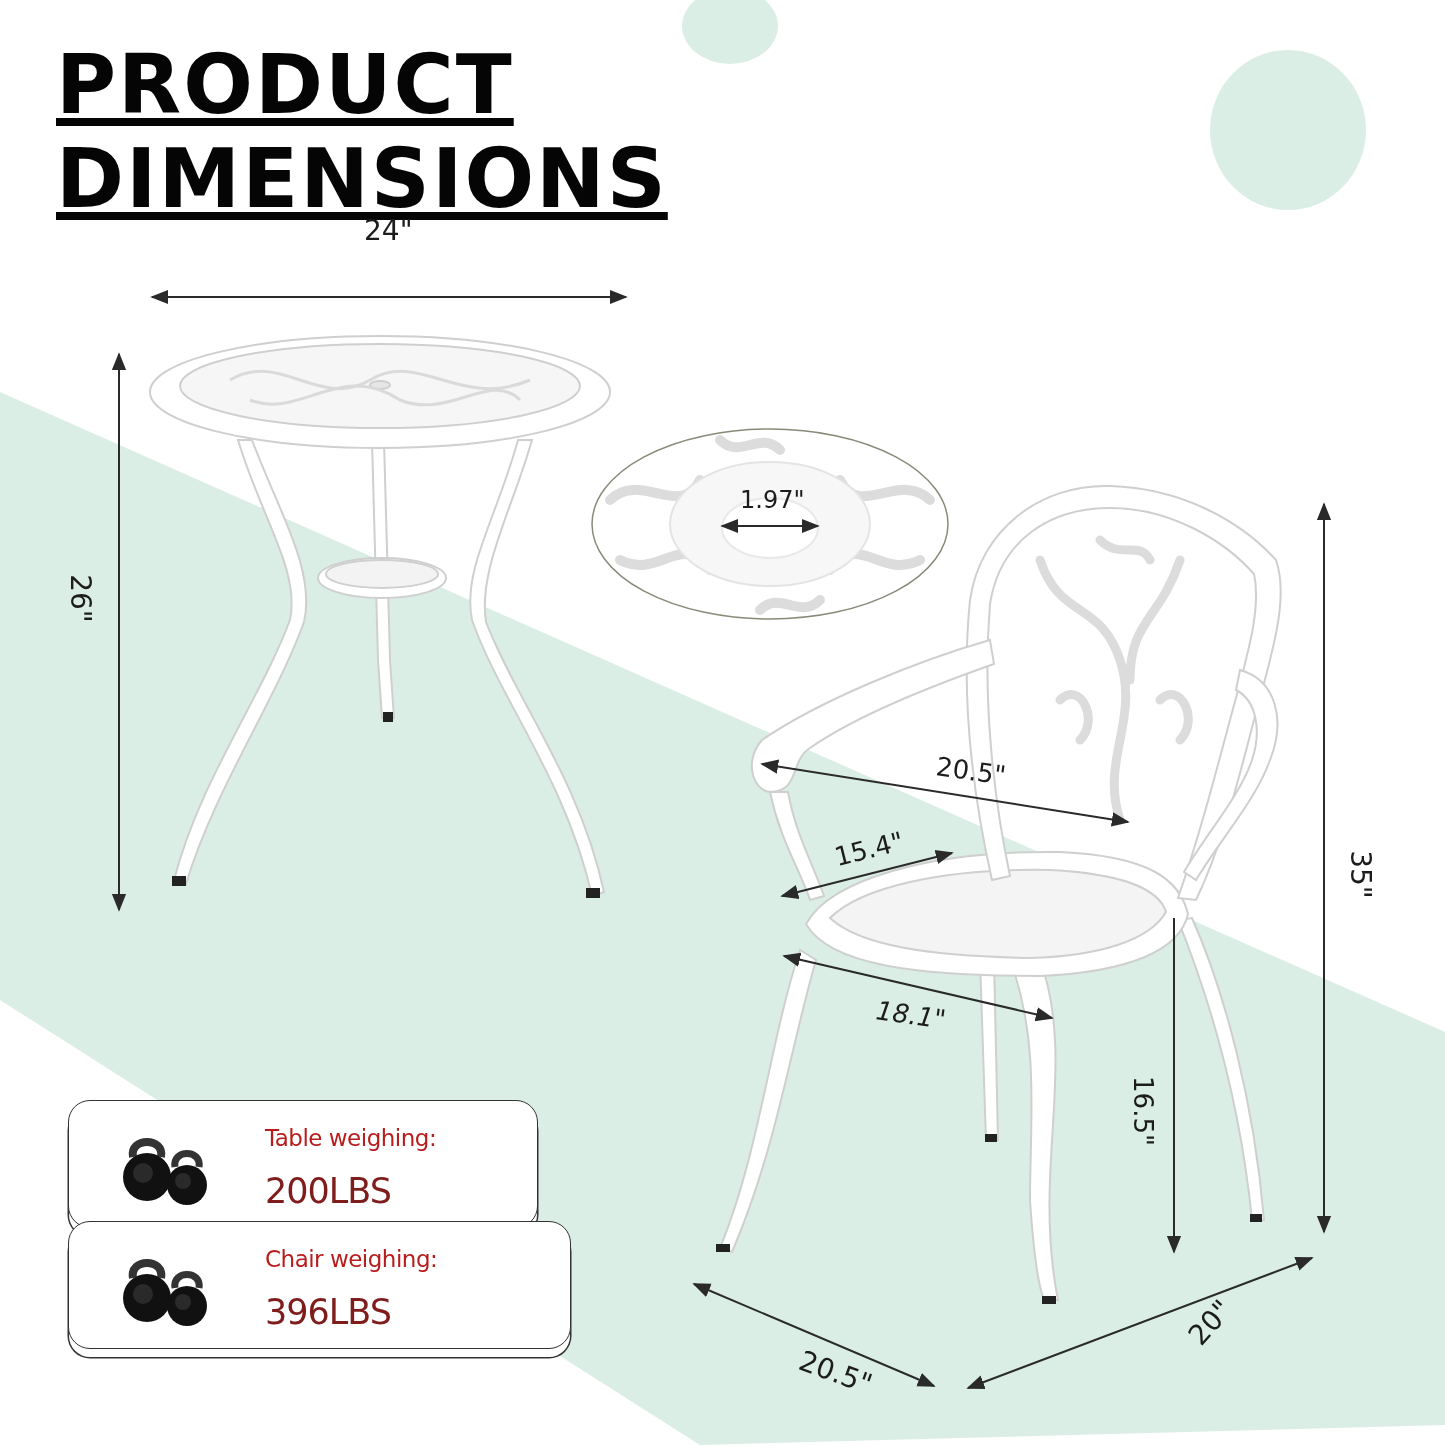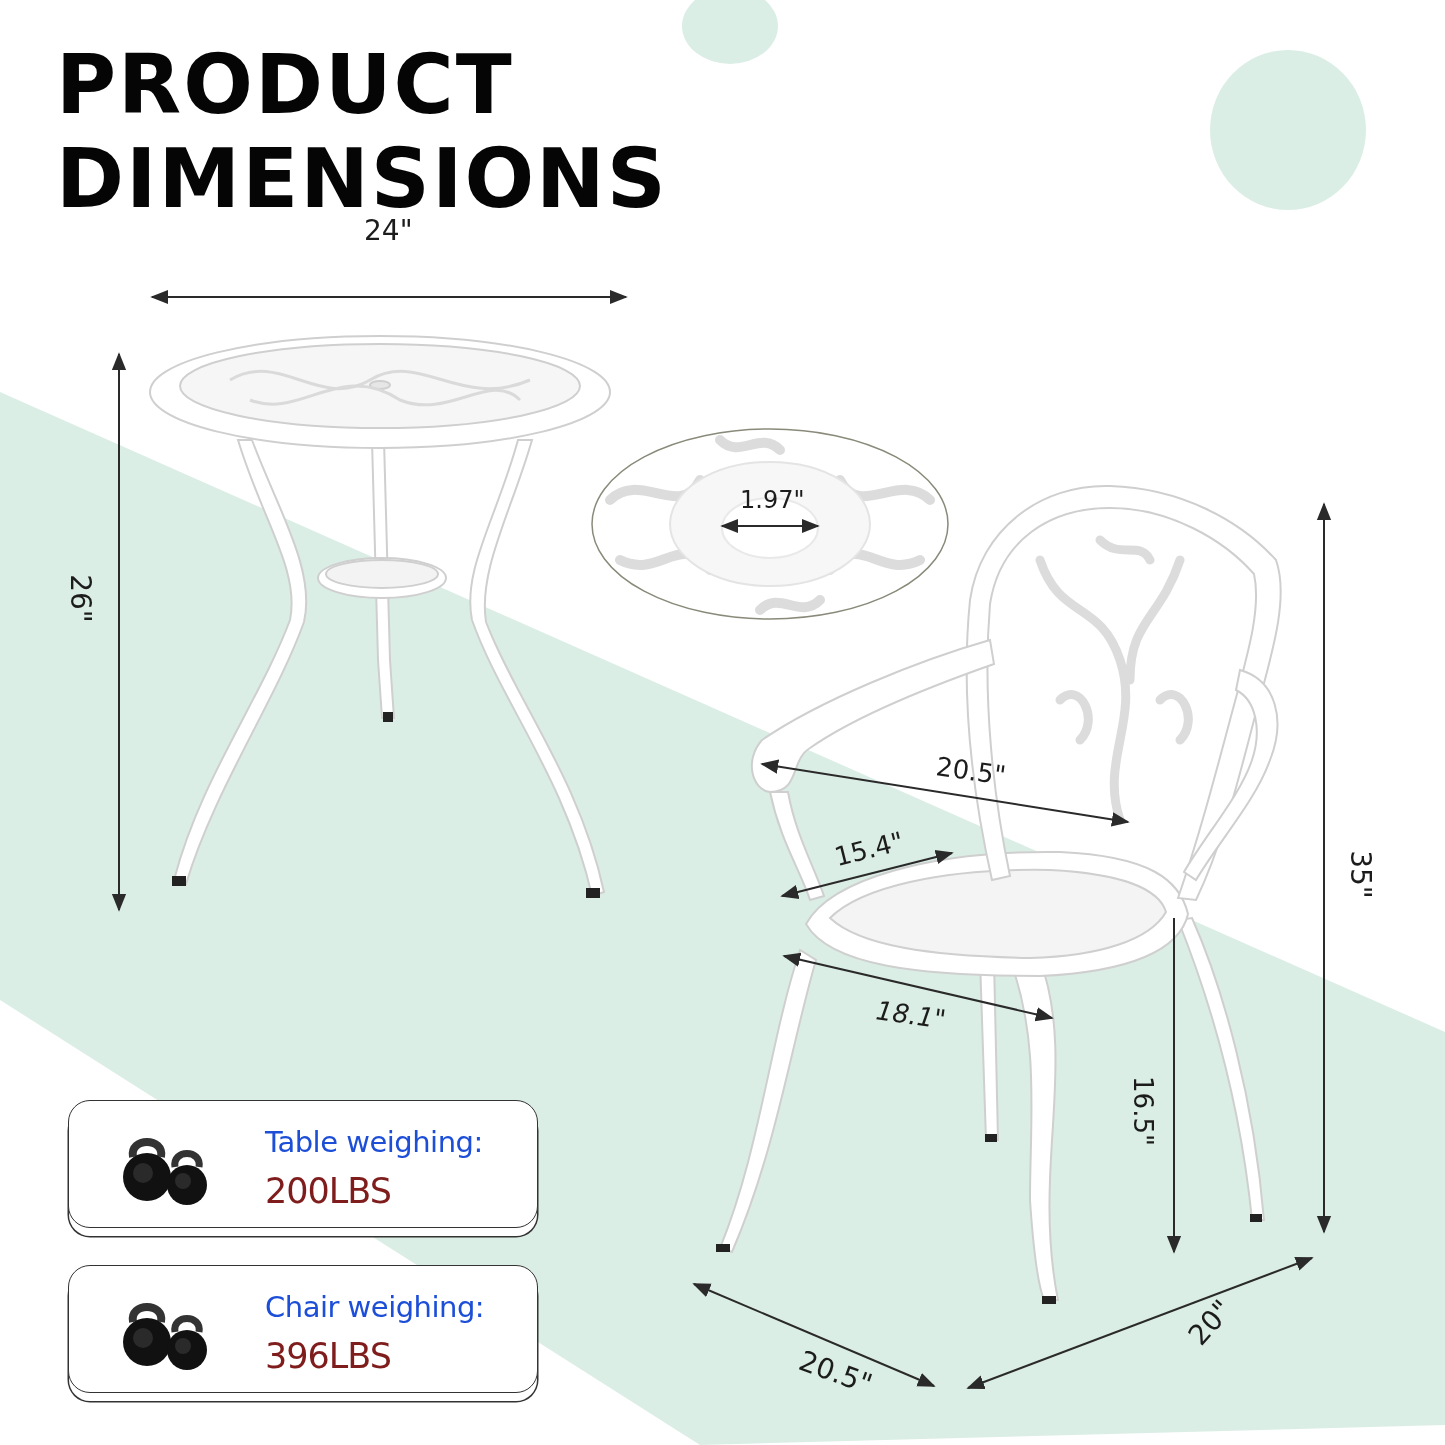--- a/index.html
+++ b/index.html
@@ -9,36 +9,36 @@
       font-family: "Liberation Sans", "DejaVu Sans", sans-serif;
       color: #111;
     }
     .bg-svg { position: absolute; left: 0; top: 0; width: 1445px; height: 1445px; }
     .title {
       position: absolute; left: 56px; top: 38px;
       font-family: "DejaVu Sans", sans-serif;
       font-weight: bold; font-size: 82px; line-height: 94px;
       color: #050505; letter-spacing: 2px;
     }
-    .title .line { display: block; white-space: nowrap; }
+    .title .line { display: block; white-space: nowrap; text-decoration: underline; }
     .dim {
       position: absolute; font-family: "DejaVu Sans", sans-serif;
       font-size: 26px; color: #1c1c1c; white-space: nowrap;
       transform-origin: center center;
     }
     .art { position: absolute; left: 0; top: 0; width: 1445px; height: 1445px; }
     .weight-card {
       position: absolute; left: 68px; width: 468px; height: 126px;
       background: #fff; border: 1.5px solid #333; border-radius: 22px;
       box-shadow: 0 9px 0 -1px #fff, 0 9px 0 0.5px #333;
     }
     .weight-card .icon { position: absolute; left: 50px; top: 30px; width: 108px; height: 76px; }
     .weight-card .label {
       position: absolute; left: 196px; top: 24px;
-      font-family: "DejaVu Sans", sans-serif; font-size: 29px; color: #1d4ed8;
+      font-family: "DejaVu Sans", sans-serif; font-size: 23px; color: #b91c1c;
       letter-spacing: -0.5px;
     }
     .weight-card .value {
       position: absolute; left: 196px; top: 70px;
       font-family: "DejaVu Sans", sans-serif; font-size: 35px; color: #7f1d1d;
       letter-spacing: -1px;
     }
   </style>
 </head>
 <body>
@@ -148,21 +148,21 @@
       <circle cx="24" cy="42" r="10" fill="#2a2a2a"></circle>
       <path d="M56,36 C53,18 83,18 80,36" fill="none" stroke="#333" stroke-width="7"></path>
       <circle cx="68" cy="54" r="20" fill="#111"></circle>
       <circle cx="64" cy="50" r="8" fill="#2a2a2a"></circle>
     </g>
   </svg>
   <div class="label">Table weighing:</div>
   <div class="value">200LBS</div>
 </div>
 
-<div class="weight-card" style="top:1265px;">
+<div class="weight-card" style="top:1221px;padding-left:33px;">
   <svg class="icon" viewBox="0 0 108 76">
     <g>
       <path d="M14,26 C10,6 46,6 42,26" fill="none" stroke="#333" stroke-width="8"></path>
       <circle cx="28" cy="46" r="24" fill="#111"></circle>
       <circle cx="24" cy="42" r="10" fill="#2a2a2a"></circle>
       <path d="M56,36 C53,18 83,18 80,36" fill="none" stroke="#333" stroke-width="7"></path>
       <circle cx="68" cy="54" r="20" fill="#111"></circle>
       <circle cx="64" cy="50" r="8" fill="#2a2a2a"></circle>
     </g>
   </svg>

